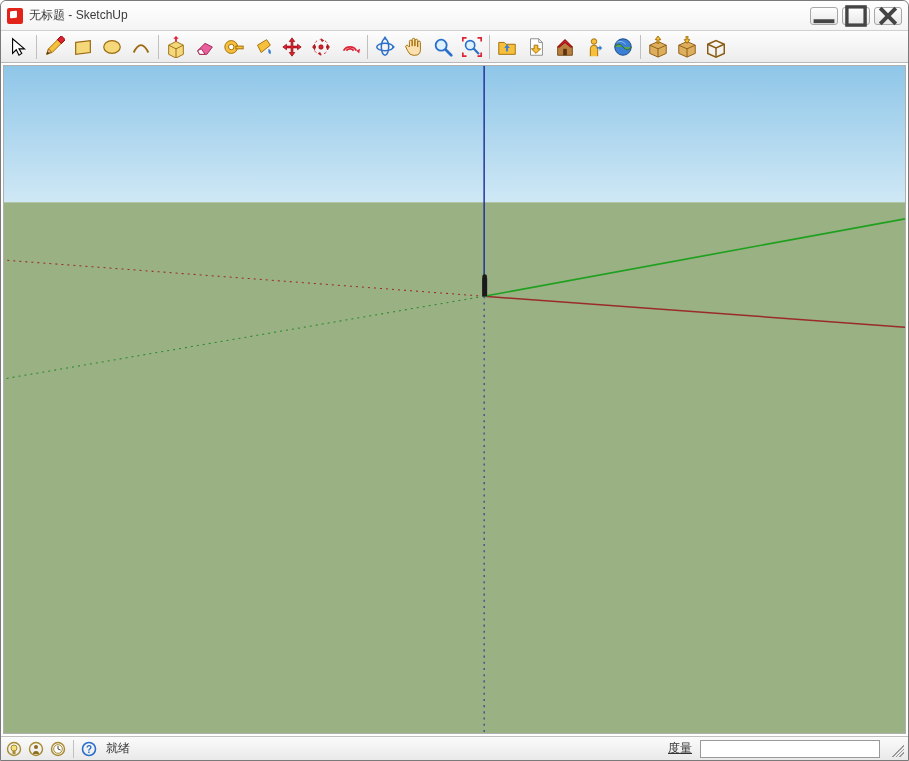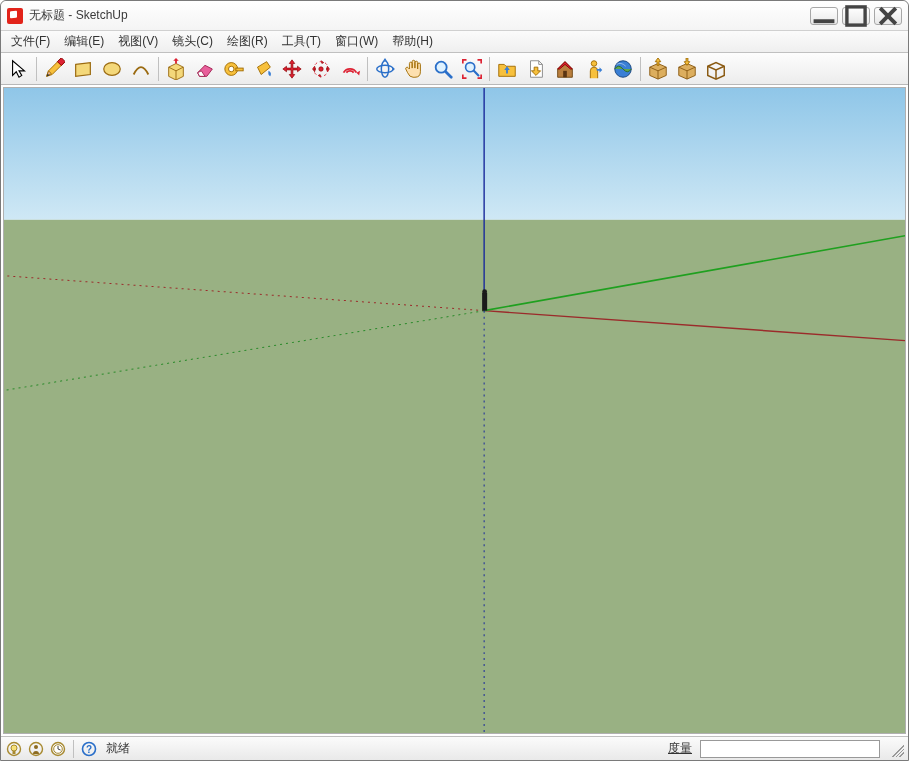--- a/index.html
+++ b/index.html
@@ -143,30 +143,20 @@
       </div>
       <div class="win-btn">
         <svg viewBox="0 0 10 10">
             <line x1="2" y1="2" x2="8" y2="8" stroke="#444" stroke-width="1.5"></line>
             <line x1="8" y1="2" x2="2" y2="8" stroke="#444" stroke-width="1.5"></line>
           </svg>
       </div>
     </div>
   </div>
 
-  <div class="menubar">
-    <div class="menu-item">文件(F)</div>
-    <div class="menu-item">编辑(E)</div>
-    <div class="menu-item">视图(V)</div>
-    <div class="menu-item">镜头(C)</div>
-    <div class="menu-item">绘图(R)</div>
-    <div class="menu-item">工具(T)</div>
-    <div class="menu-item">窗口(W)</div>
-    <div class="menu-item">帮助(H)</div>
-  </div>
 
   <div class="toolbar">
     <div class="tool-btn" title="Select">
       <svg viewBox="0 0 24 24">
           <path d="M5 3 L5 19 L9 15 L12 21 L15 19 L12 14 L18 14 Z" fill="#fff" stroke="#000" stroke-width="1.2"></path>
         </svg>
     </div>
     <div class="tool-sep"></div>
     <div class="tool-btn">
       <svg viewBox="0 0 24 24">

